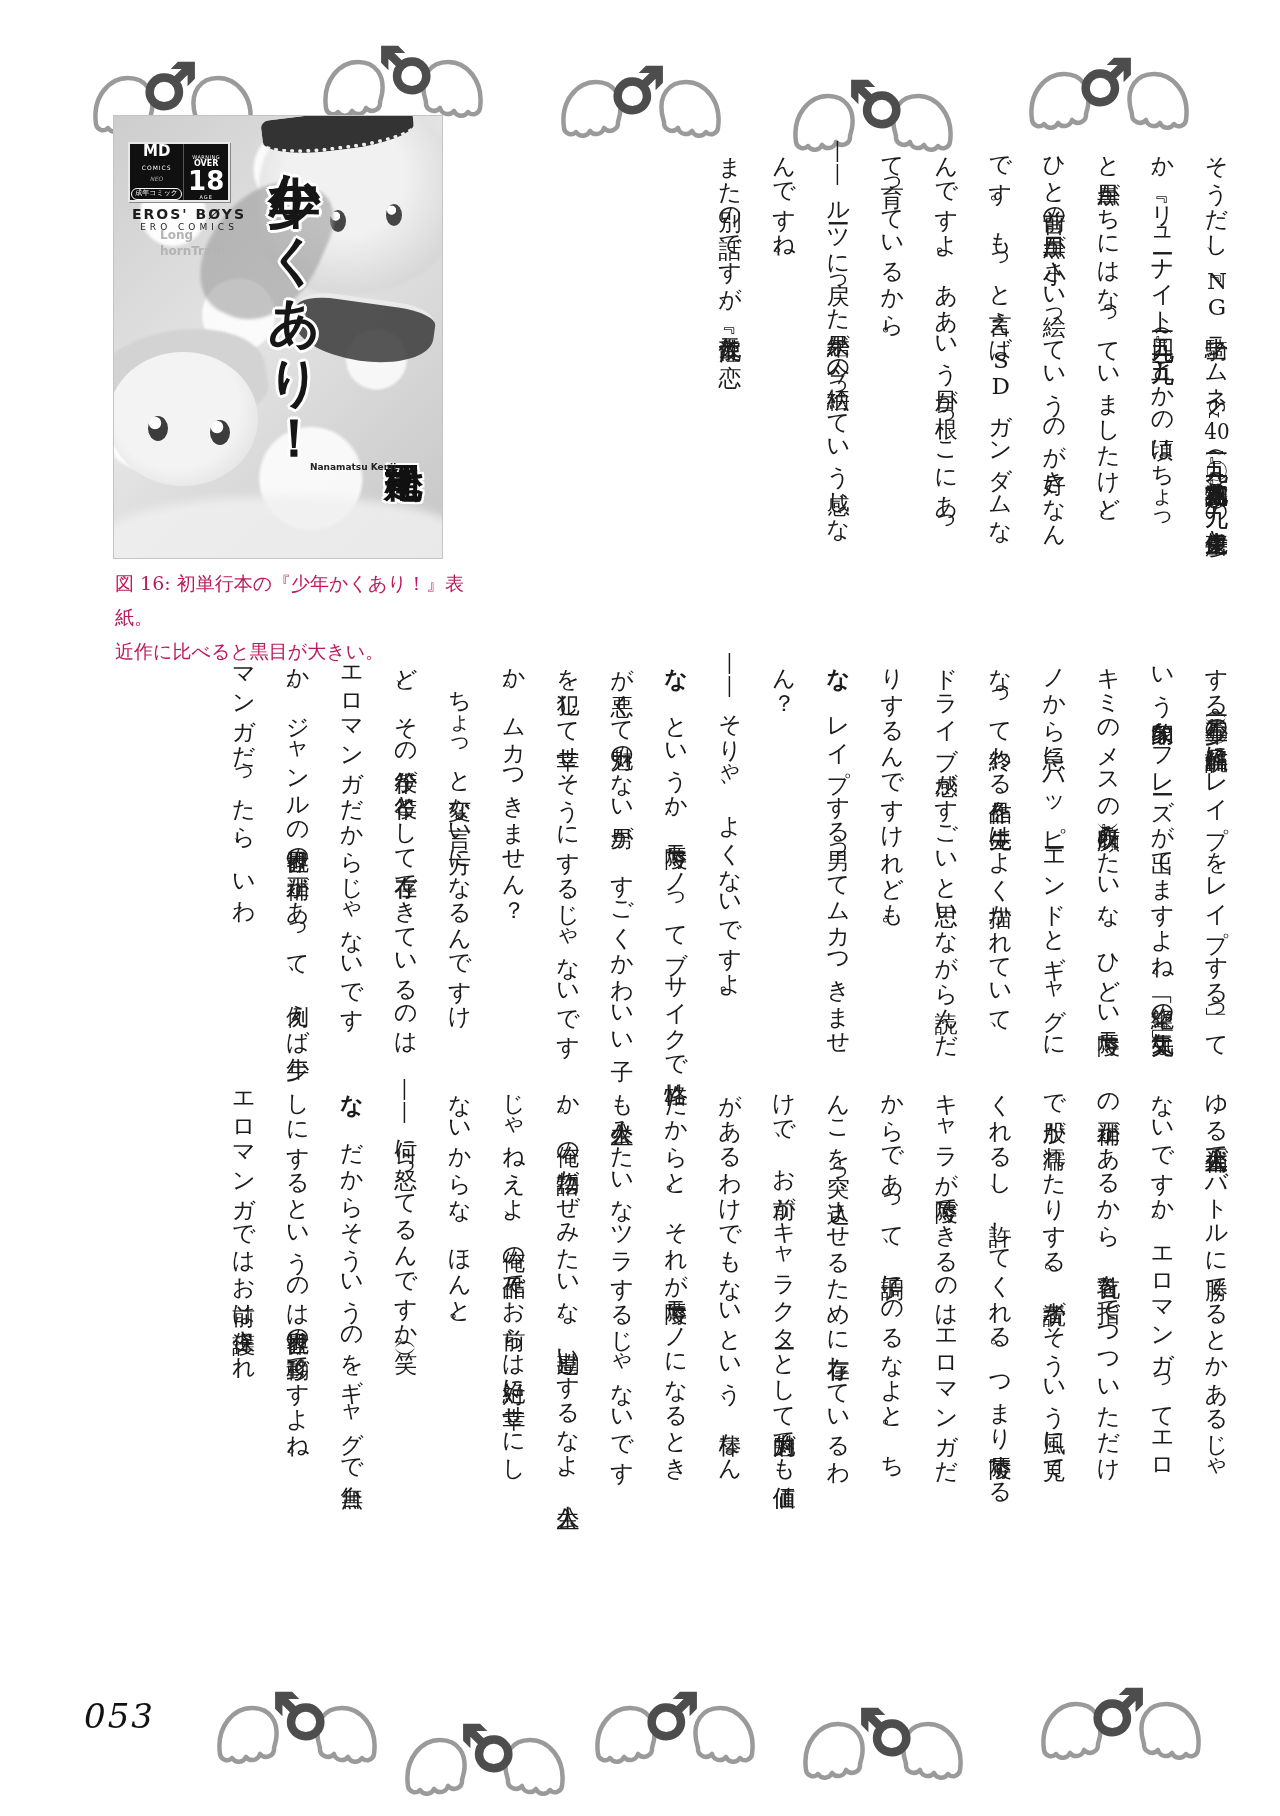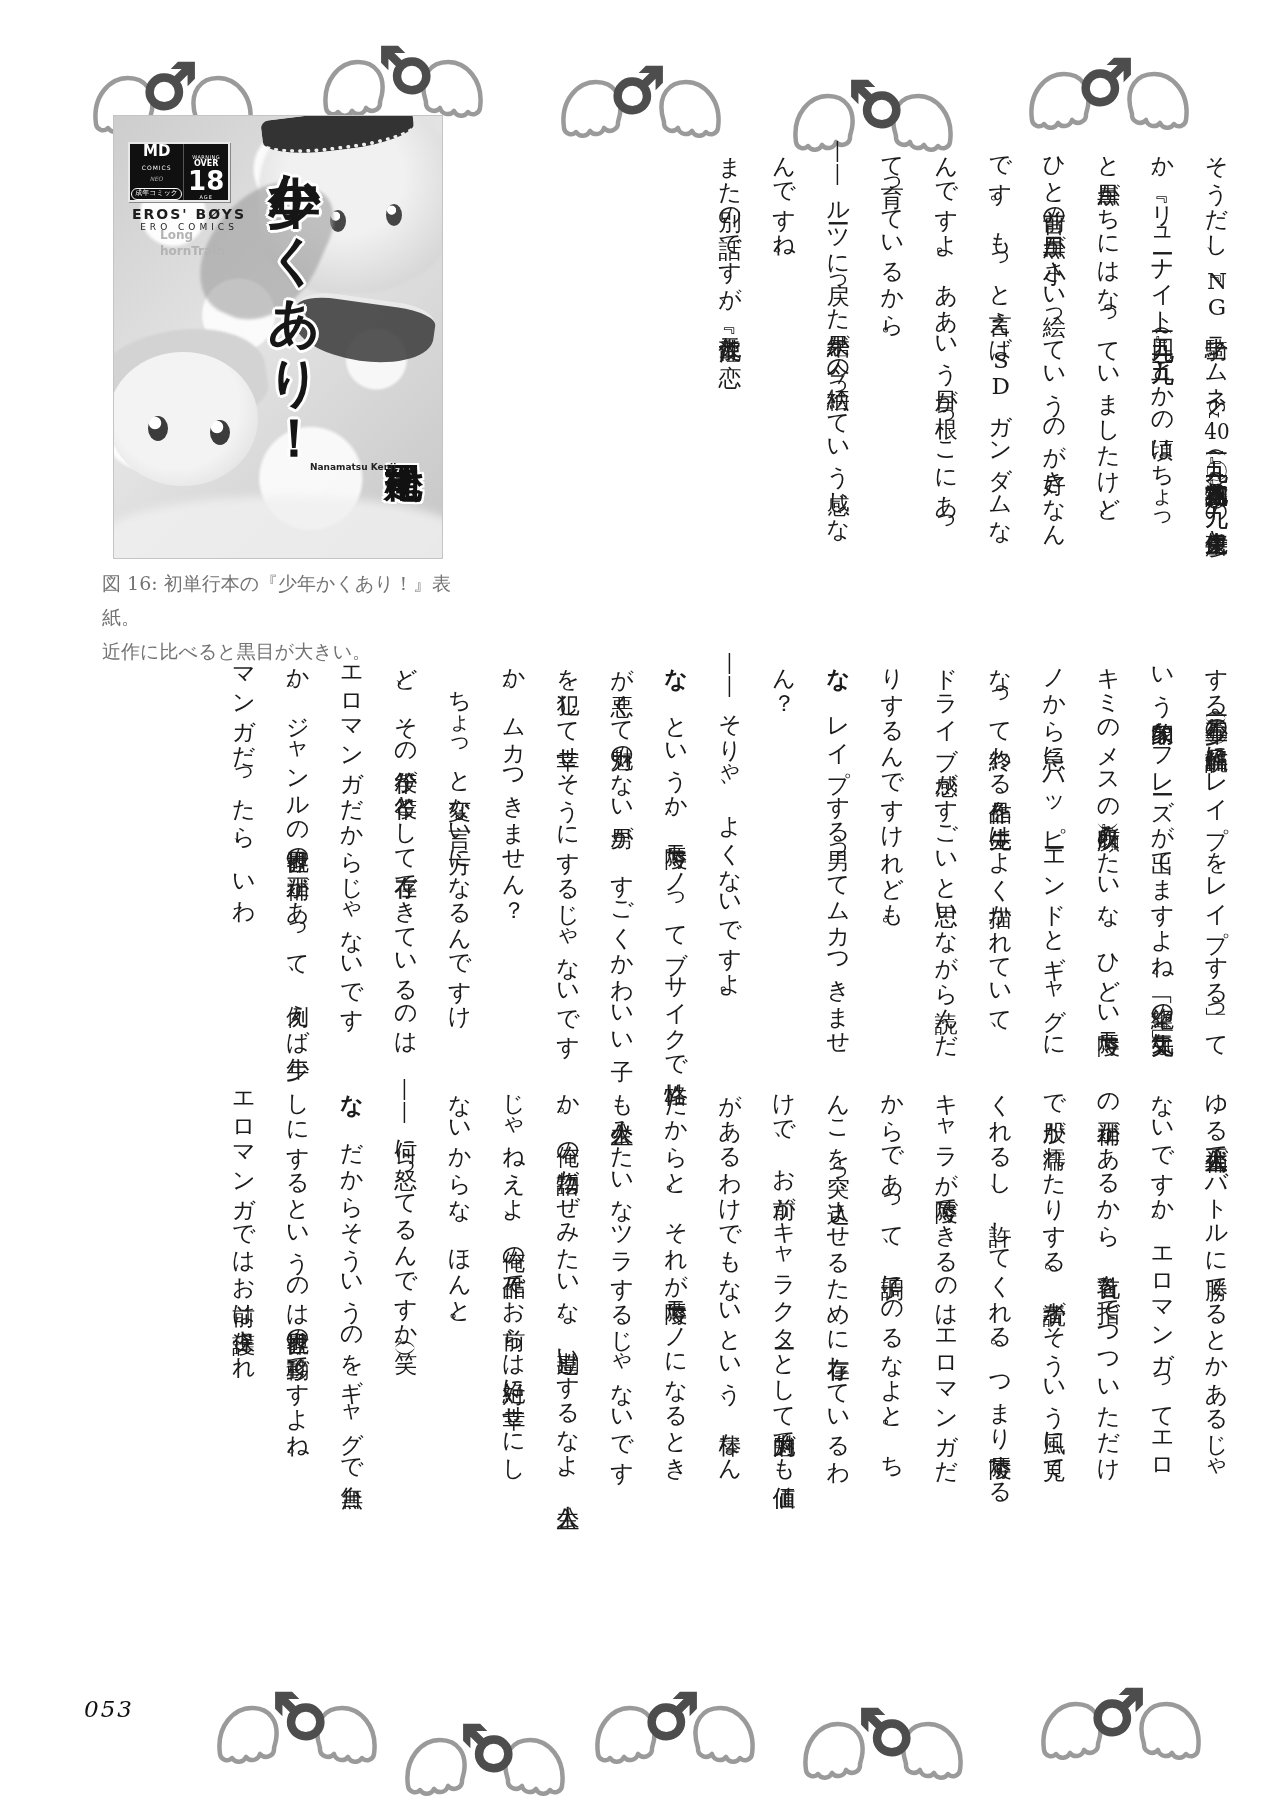--- a/index.html
+++ b/index.html
@@ -78,38 +78,38 @@
        color:#b3b3b3;font-weight:bold;font-size:12px;line-height:1.3;}
   .author{position:absolute;right:16px;bottom:24px;height:100px;z-index:4;
           writing-mode:vertical-rl;text-orientation:upright;
           font-family:"DejaVu Sans","Liberation Sans",sans-serif;
           font-size:38px;font-weight:bold;color:#111;line-height:1.18;
           text-shadow:-2px 0 #fff,2px 0 #fff,0 -2px #fff,0 2px #fff,
                       -2px -2px #fff,2px 2px #fff,-2px 2px #fff,2px -2px #fff;}
   .romaji{position:absolute;left:196px;top:346px;z-index:4;font-size:9px;font-weight:bold;
           font-family:"DejaVu Sans","Liberation Sans",sans-serif;color:#222;}
 
-  .caption{position:absolute;left:102px;top:566px;width:356px;
-           font-size:19px;line-height:1.8;color:#737373;}
+  .caption{position:absolute;left:115px;top:566px;width:356px;
+           font-size:19px;line-height:1.8;color:#be185d;}
 
   
   .vblock{position:absolute;right:36px;height:414px;
           writing-mode:vertical-rl;text-orientation:mixed;
           font-size:23px;line-height:2.35;letter-spacing:0;color:#1b1b1b;}
   .vblock p{margin:0;padding:0;}
   .vblock p.indent{text-indent:1em;}
   .spk{font-weight:bold;font-family:"DejaVu Sans","Liberation Sans",sans-serif;
        margin-block-end:0;}
   .spk + span{margin-block-start:0;}
   .spk::after{content:"\3000";}
   .tcy{text-combine-upright:all;}
   .up{text-orientation:upright;}
   #block1{top:140px;} #block2{top:652px;} #block3{top:1078px;}
 
-  .pagenum{position:absolute;left:84px;top:1696px;font-size:23px;font-style:italic;
+  .pagenum{position:absolute;left:84px;top:1696px;font-size:34px;font-style:italic;
            font-family:"DejaVu Serif","Liberation Serif",serif;color:#111;letter-spacing:2px;}
 </style>
 </head>
 <body>
 
 <svg width="0" height="0" style="position:absolute" aria-hidden="true">
   <defs>
     <path id="wingL" class="wingpath" d="M 8,52 C 4,24 22,6 40,6 C 58,6 67,20 64,38 L 62,46 A 8 8 0 0 1 48,52 A 8 8 0 0 1 34,55 A 8 8 0 0 1 20,56 A 7 7 0 0 1 8,52 Z"></path>
   </defs>
 </svg>

